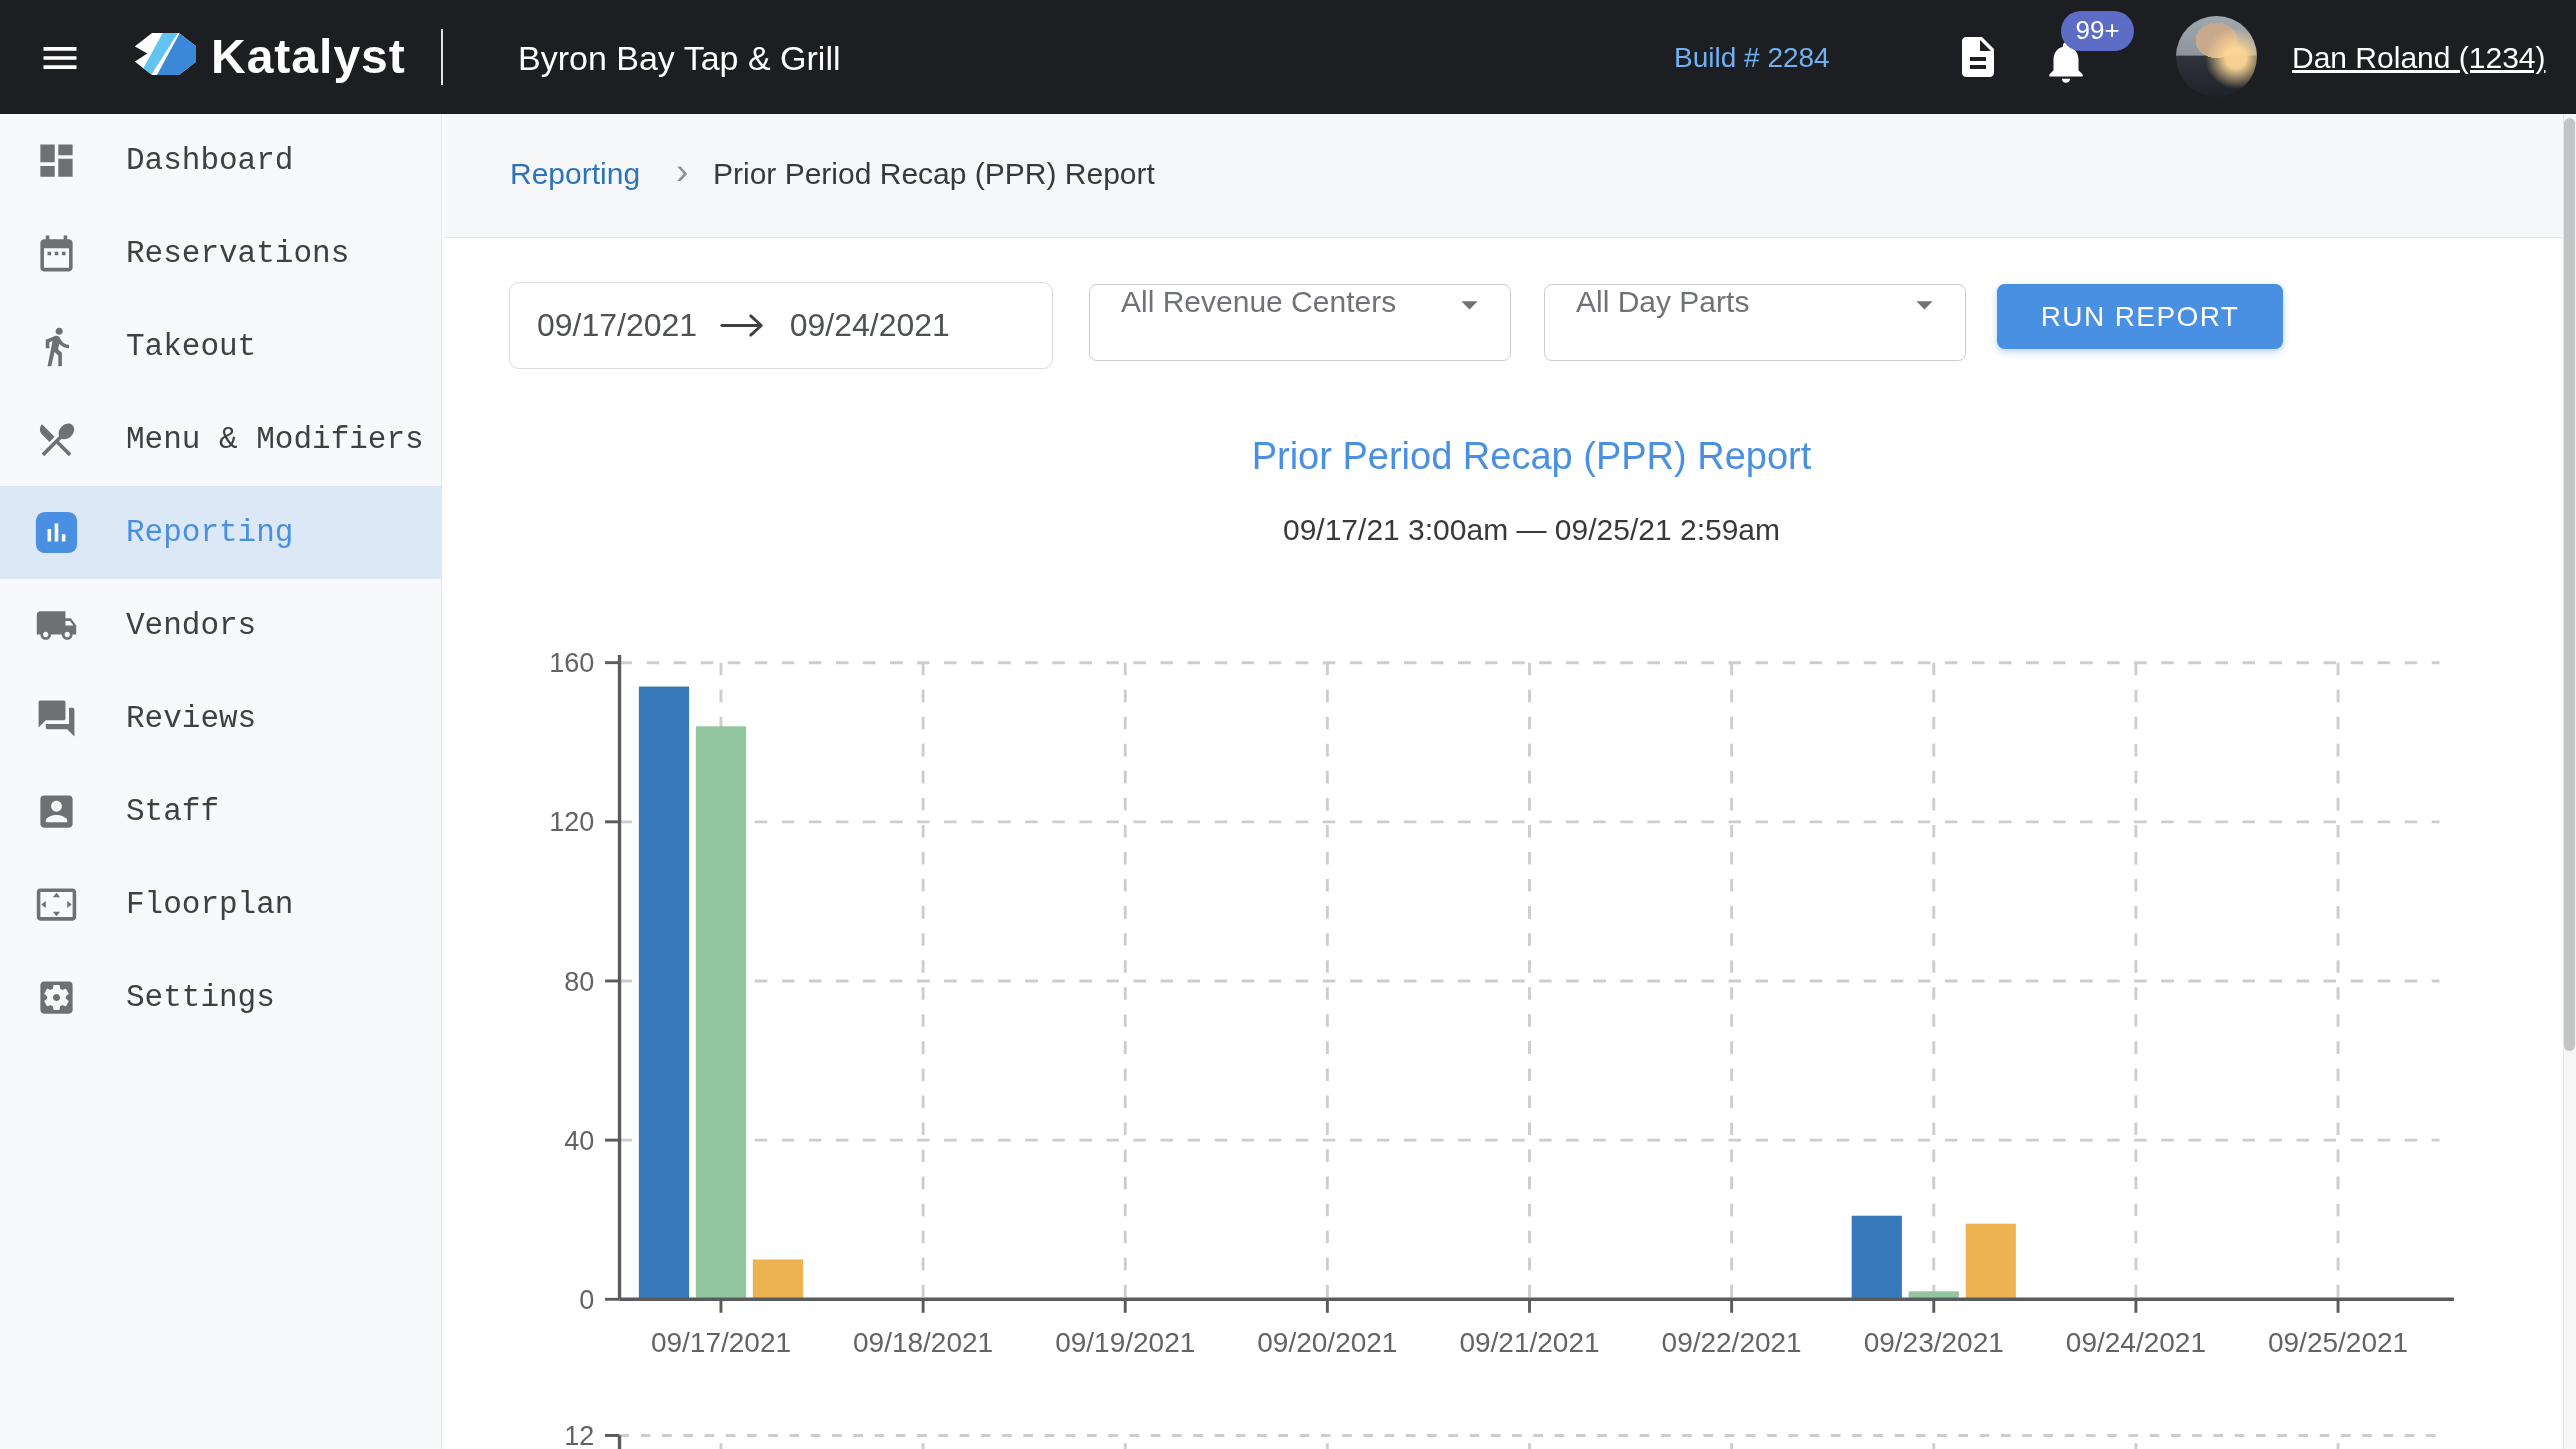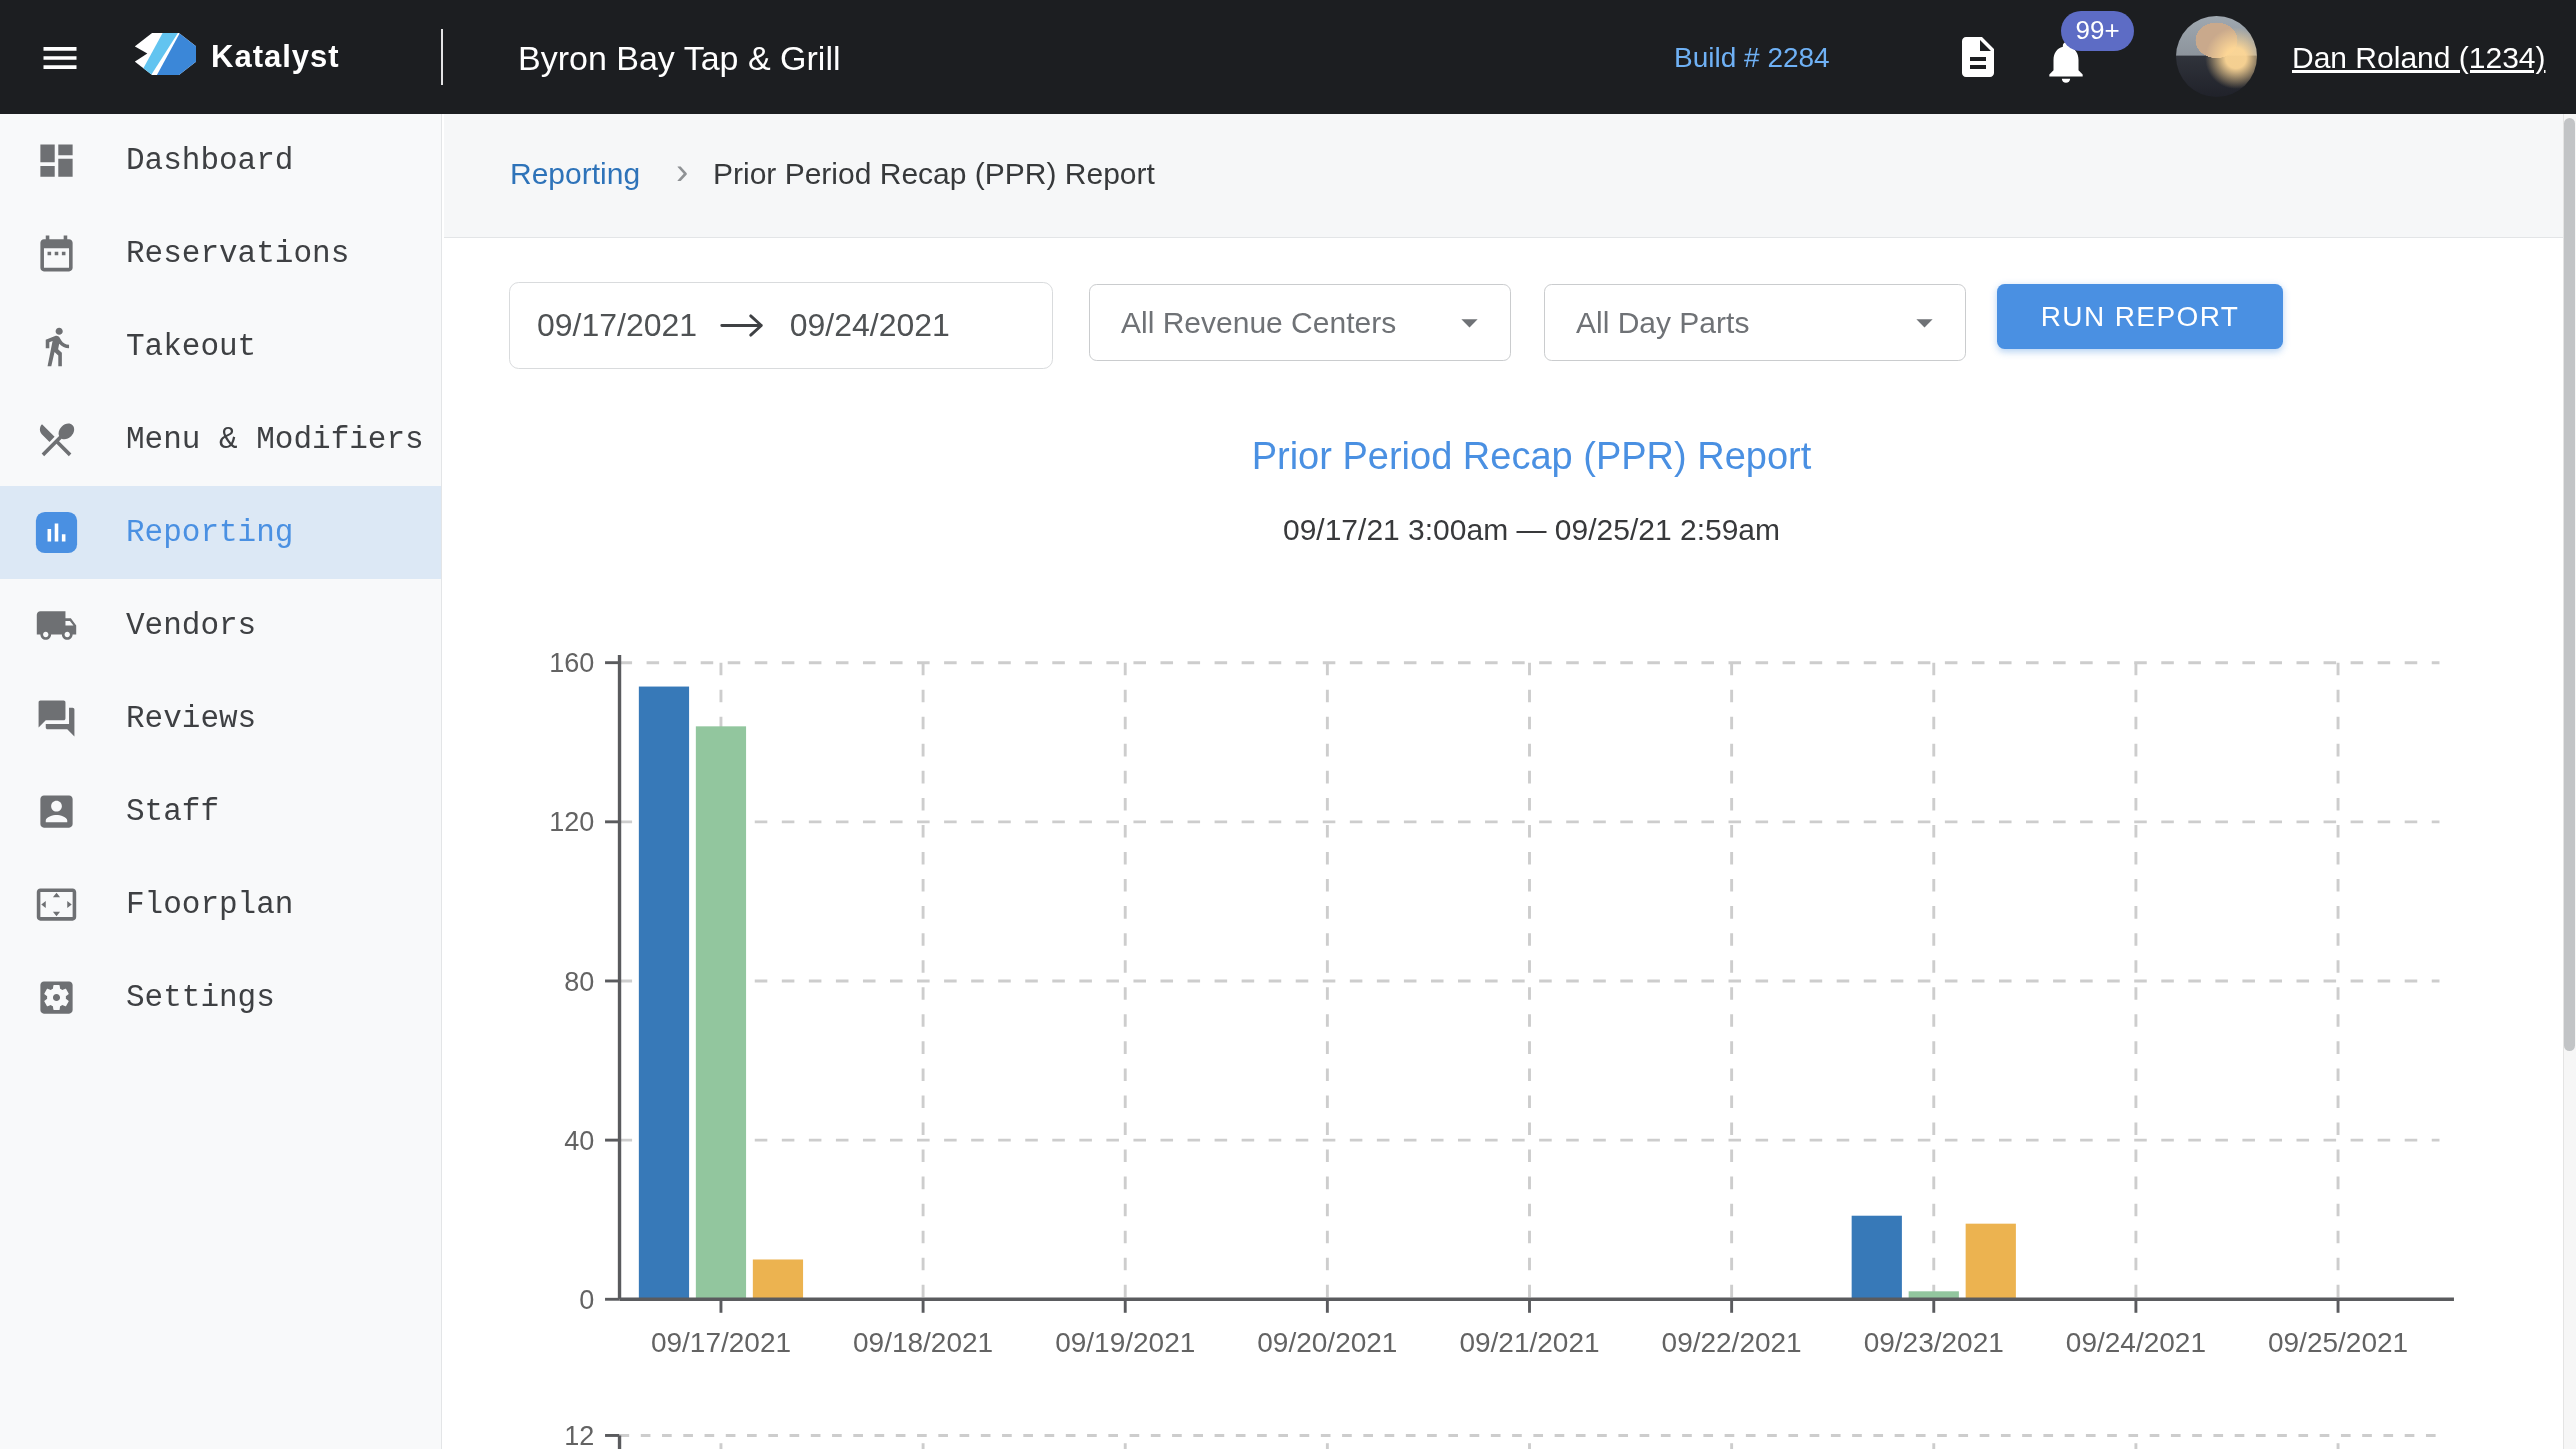--- a/index.html
+++ b/index.html
@@ -7,21 +7,21 @@
     width:2576px;height:1449px;overflow:hidden;position:relative;
     background:#ffffff;font-family:"Liberation Sans",sans-serif;
     -webkit-font-smoothing:antialiased;
   }
   
   .topbar{position:absolute;left:0;top:0;width:2576px;height:114px;background:#1c1e21;z-index:30;}
   .tb-abs{position:absolute;}
   .icon-btn svg{width:100%;height:100%;display:block;}
   .hamburger{left:38px;top:36px;width:44px;height:44px;color:#ffffff;cursor:pointer;}
   .logo{left:133px;top:32px;width:65px;height:44px;}
-  .brand{left:211px;top:35px;font-size:31px;line-height:43px;color:#ffffff;font-weight:600;letter-spacing:1px;}
+  .brand{left:211px;top:35px;font-size:48px;line-height:43px;color:#ffffff;font-weight:600;letter-spacing:1px;}
   .tb-divider{left:441px;top:29px;width:1.9px;height:56px;background:rgba(255,255,255,.88);}
   .venue{left:518px;top:40px;font-size:34px;line-height:36px;color:#ffffff;font-weight:400;}
   .build{left:1674px;top:43px;font-size:28px;line-height:29px;color:#6fb1f5;}
   .doc-btn{left:1954px;top:33px;width:48px;height:48px;color:#ffffff;cursor:pointer;}
   .bell-btn{left:2041px;top:37px;width:50px;height:50px;color:#ffffff;cursor:pointer;}
   .badge{left:2061px;top:10.6px;height:40px;border-radius:20px;background:#5d6cc5;color:#fff;
          font-size:26px;padding:0 14.5px;display:flex;align-items:center;z-index:2;}
   .avatar{left:2176px;top:16.4px;width:81px;height:81px;border-radius:50%;overflow:hidden;cursor:pointer;
     background:
       radial-gradient(circle at 74% 52%, rgba(255,216,150,.95) 0 14%, rgba(255,216,150,0) 42%),
@@ -47,21 +47,21 @@
   .crumb-link{position:absolute;left:66px;top:43px;font-size:30px;color:#2e73b9;cursor:pointer;}
   .crumb-sep{position:absolute;left:232px;top:37px;font-size:37px;color:#8f9295;}
   .crumb-current{position:absolute;left:269px;top:43px;font-size:30px;color:#37393b;}
 
   
   .date-box{position:absolute;left:509px;top:282px;width:544px;height:87px;box-sizing:border-box;
             border:1.9px solid #d9dbdd;border-radius:9.7px;background:#fff;display:flex;align-items:center;
             padding-left:27px;font-size:32px;color:#4f5254;cursor:pointer;}
   .date-arrow{width:54px;height:35px;margin:0 19.3px;flex:none;}
   .select-box{position:absolute;top:284px;width:422px;height:77px;box-sizing:border-box;
-              border:1.9px solid #caccce;border-radius:7.7px;background:#fff;display:flex;align-items:center;
+              border:1.9px solid #caccce;border-radius:7.7px;background:#fff;display:flex;
               justify-content:space-between;padding:0 21px 0 31px;font-size:30px;color:#6f7276;cursor:pointer;}
   .sel-1{left:1089px;}
   .sel-2{left:1544px;}
   .caret{width:39px;height:39px;flex:none;}
   .run-btn{position:absolute;left:1997px;top:284px;width:286px;height:65px;background:#4a90e2;border:none;
            border-radius:7.7px;color:#ffffff;font-size:28px;font-weight:500;letter-spacing:1.4px;
            font-family:"Liberation Sans",sans-serif;cursor:pointer;box-shadow:0 2.9px 7.7px rgba(74,144,226,.4);}
 
   
   .report-title{position:absolute;left:621px;width:1821px;top:435px;text-align:center;

